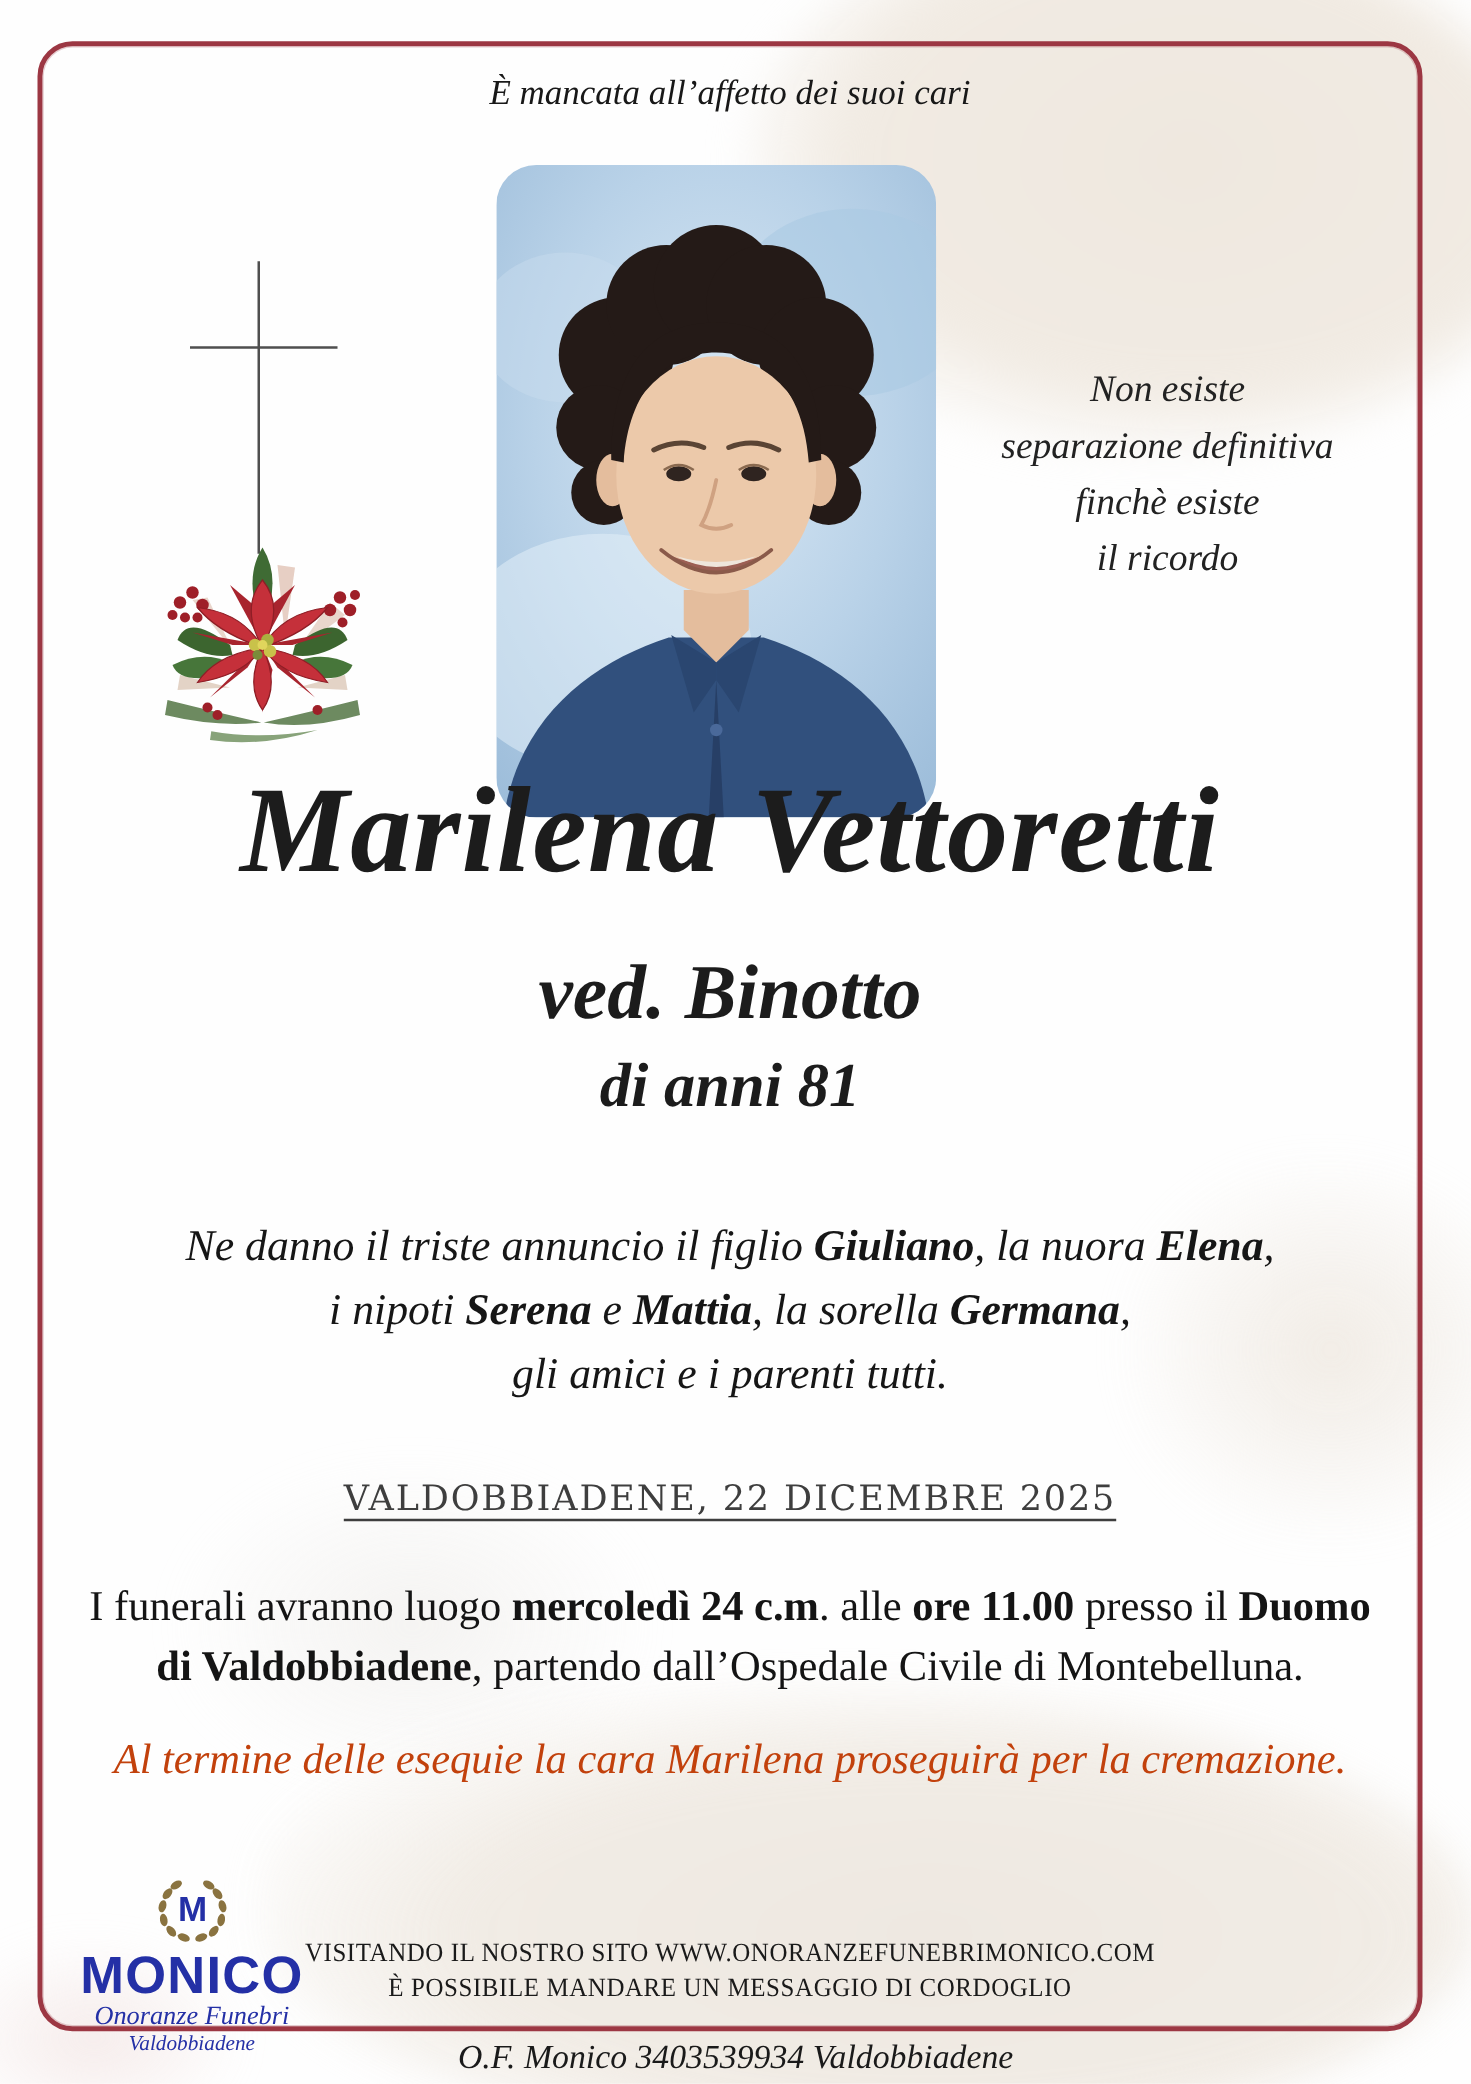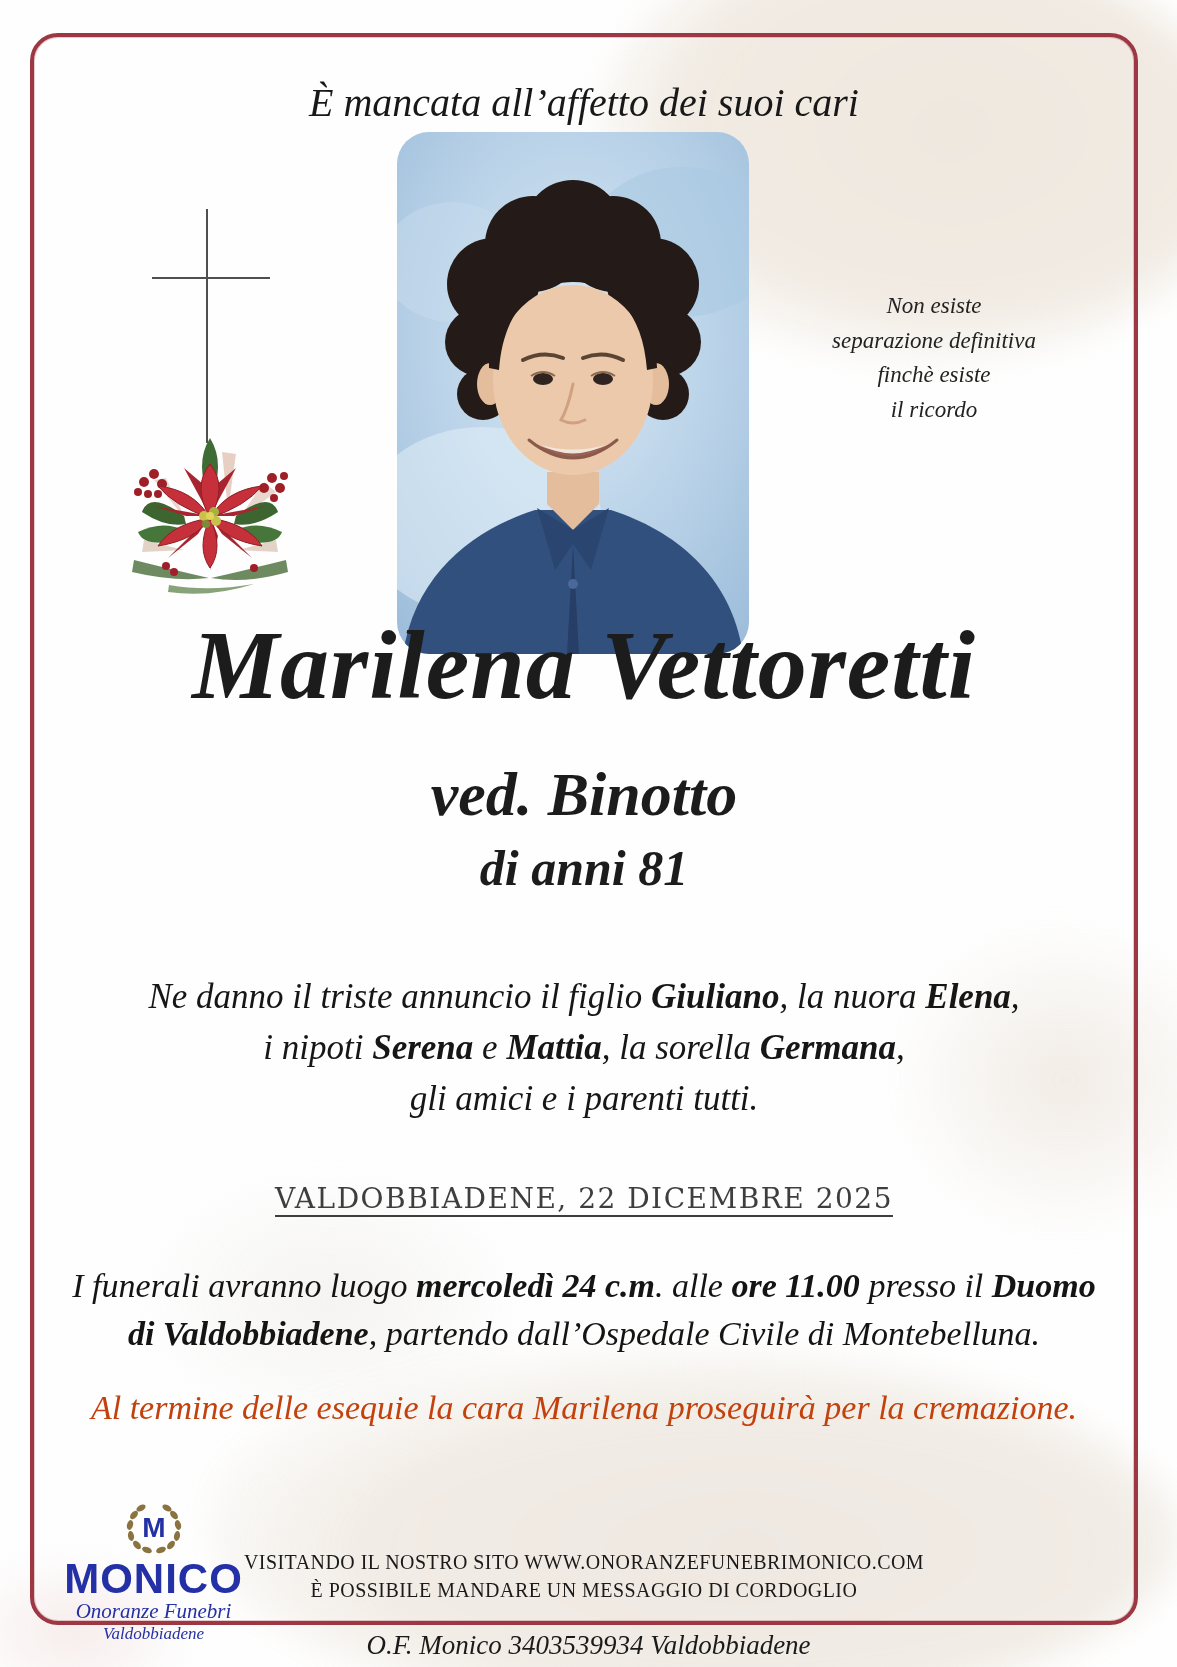--- a/index.html
+++ b/index.html
@@ -9,39 +9,39 @@
     font-family:"Liberation Serif", serif;color:#1c1c1c;
   }
   .abs{position:absolute;}
   .blob{position:absolute;filter:blur(16px);border-radius:45% 55% 50% 50%;}
   .card{
     position:absolute;left:30px;top:33px;width:1108px;height:1592px;
     border:4px solid #9c3743;border-radius:28px;box-sizing:border-box;
     box-shadow:inset 0 0 0 1px rgba(156,55,67,.25);
   }
   .center{left:0;width:100%;text-align:center;}
-  .title-line{top:22px;font-style:italic;font-size:40px;color:#181818;margin-top:20px;}
+  .title-line{top:22px;font-style:italic;font-size:28px;color:#181818;}
   .photo{
     left:363px;top:95px;width:352px;height:522px;border-radius:32px;overflow:hidden;
   }
   .cross-line{background:#4f4f4f;}
   .quote{
     left:740px;top:252px;width:320px;text-align:center;
-    font-style:italic;font-size:23px;line-height:1.5;color:#222;
+    font-style:italic;font-size:30px;line-height:1.5;color:#222;
   }
   .deceased-name{top:575px;font-weight:bold;font-style:italic;font-size:98px;line-height:1.1;letter-spacing:1px;}
   .widow-line{top:722px;font-weight:bold;font-style:italic;font-size:62px;}
   .age-line{top:802px;font-weight:bold;font-style:italic;font-size:50px;}
   .announcement{top:935px;font-style:italic;font-size:35px;line-height:1.45;color:#161616;}
   .announcement .b,.funeral .b{font-weight:bold;margin-top:33px;}
   .dateline{
     top:1145px;font-family:"DejaVu Serif", serif;font-size:28px;letter-spacing:1.5px;color:#3e3e3e;
     text-decoration:underline;text-underline-offset:7px;text-decoration-thickness:2px;
   }
-  .funeral{top:1225px;font-style:italic;font-size:34px;line-height:1.42;color:#141414;}
+  .funeral{top:1225px;font-size:34px;line-height:1.42;color:#141414;}
   .cremation{top:1352px;font-style:italic;font-size:34px;color:#c2410c;}
   .logo{left:22px;top:1462px;width:195px;text-align:center;color:#2430a6;}
   .logo-company{font-family:"Liberation Sans", sans-serif;font-weight:bold;font-size:42px;line-height:.95;letter-spacing:1px;}
   .logo-tagline{font-style:italic;font-weight:normal;font-size:21px;line-height:1.15;}
   .logo-city{font-style:italic;font-size:17px;line-height:1.25;}
   .thanks{left:120px;top:1478px;width:960px;text-align:center;font-style:italic;font-size:29px;}
   .website{top:1512px;font-family:"Liberation Serif", serif;font-size:21px;line-height:1.32;color:#1a1a1a;transform:scaleX(.95);letter-spacing:.5px;}
   .footer-line{top:1630px;font-style:italic;font-size:27px;color:#1a1a1a;}
   .line{white-space:nowrap;}
 </style>

